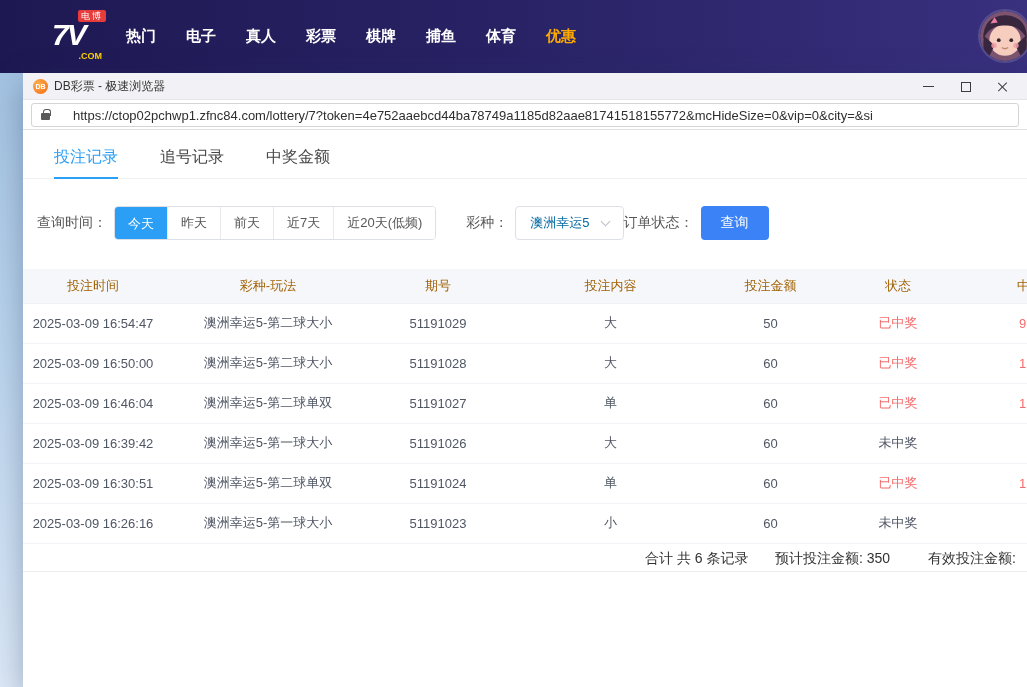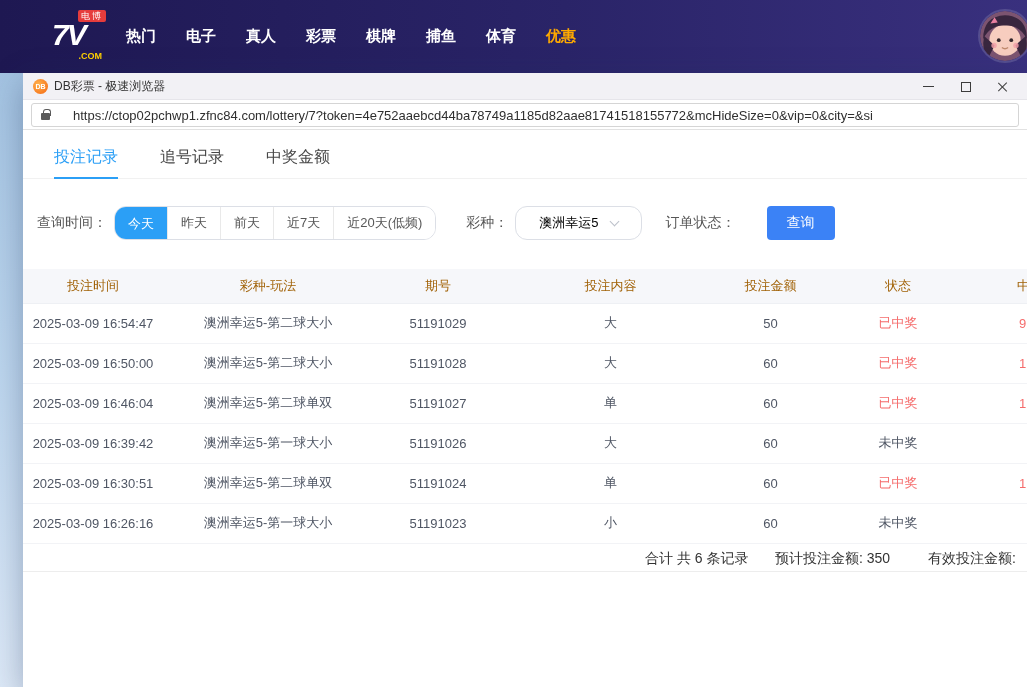--- a/index.html
+++ b/index.html
@@ -50,28 +50,28 @@
     border:1.5px solid #5a5a5a;border-bottom:none;border-radius:3px 3px 0 0}
   .url-text{font-size:13px;color:#2f2f2f;white-space:nowrap}
   
   .page{flex:1;position:relative;background:#fff;overflow:hidden}
   .tabs{position:absolute;top:11px;left:0;width:100%;height:38px;border-bottom:1px solid #f1f1f1;
     display:flex;padding-left:31px;gap:42px}
   .tab{font-size:16px;color:#474747;height:38px;line-height:32px;cursor:pointer;white-space:nowrap}
   .tab.active{color:#2b9ff6;border-bottom:2px solid #2b9ff6}
   .filters{position:absolute;top:76px;left:14px;display:flex;align-items:center;height:34px;white-space:nowrap}
   .flabel{font-size:14px;color:#575757;margin-right:7px}
-  .ml30{margin-left:30px}.ml24{margin-left:24px}
-  .btn-group{display:flex;border:1px solid #dcdfe6;border-radius:12px;overflow:hidden;height:34px;background:#fff}
+  .ml30{margin-left:30px}.ml24{}
+  .btn-group{display:flex;border:1px solid #dcdfe6;border-radius:4px;overflow:hidden;height:34px;background:#fff}
   .tbtn{padding:0 13px;font-size:13px;color:#575757;line-height:32px;cursor:pointer;
     border-left:1px solid #e9e9e9;background:#fff}
   .tbtn:first-child{border-left:none}
   .tbtn.active{background:#2b9ff6;color:#fff;line-height:34px;margin:-1px 0;padding-top:1px}
-  .select{height:34px;border:1px solid #dcdfe6;border-radius:12px;display:flex;align-items:center;
-    padding:0 23px;font-size:13px;color:#000000;cursor:pointer;background:#fff}
+  .select{height:34px;border:1px solid #dcdfe6;border-radius:4px;display:flex;align-items:center;
+    padding:0 14px;font-size:13px;color:#0369a1;cursor:pointer;background:#fff}
   .chev{width:7px;height:7px;border-right:1.4px solid #bcc1ca;border-bottom:1.4px solid #bcc1ca;
     transform:rotate(45deg);margin-left:12px;margin-top:-4px;flex:0 0 auto}
   .search-btn{height:34px;width:68px;background:#3b82f6;color:#fff;font-size:14px;border:none;
     border-radius:4px;cursor:pointer}
   
   .tbl{position:absolute;top:139px;left:0;width:1090px;border-collapse:collapse;table-layout:fixed}
   .tbl th{height:34px;background:#f6f7fa;font-weight:normal;font-size:13px;color:#a16207;
     text-align:center;border-bottom:1px solid #eef0f4}
   .tbl td{height:40px;font-size:13px;color:#4f5664;text-align:center;border-bottom:1px solid #f2f3f6;
     white-space:nowrap;overflow:hidden}

